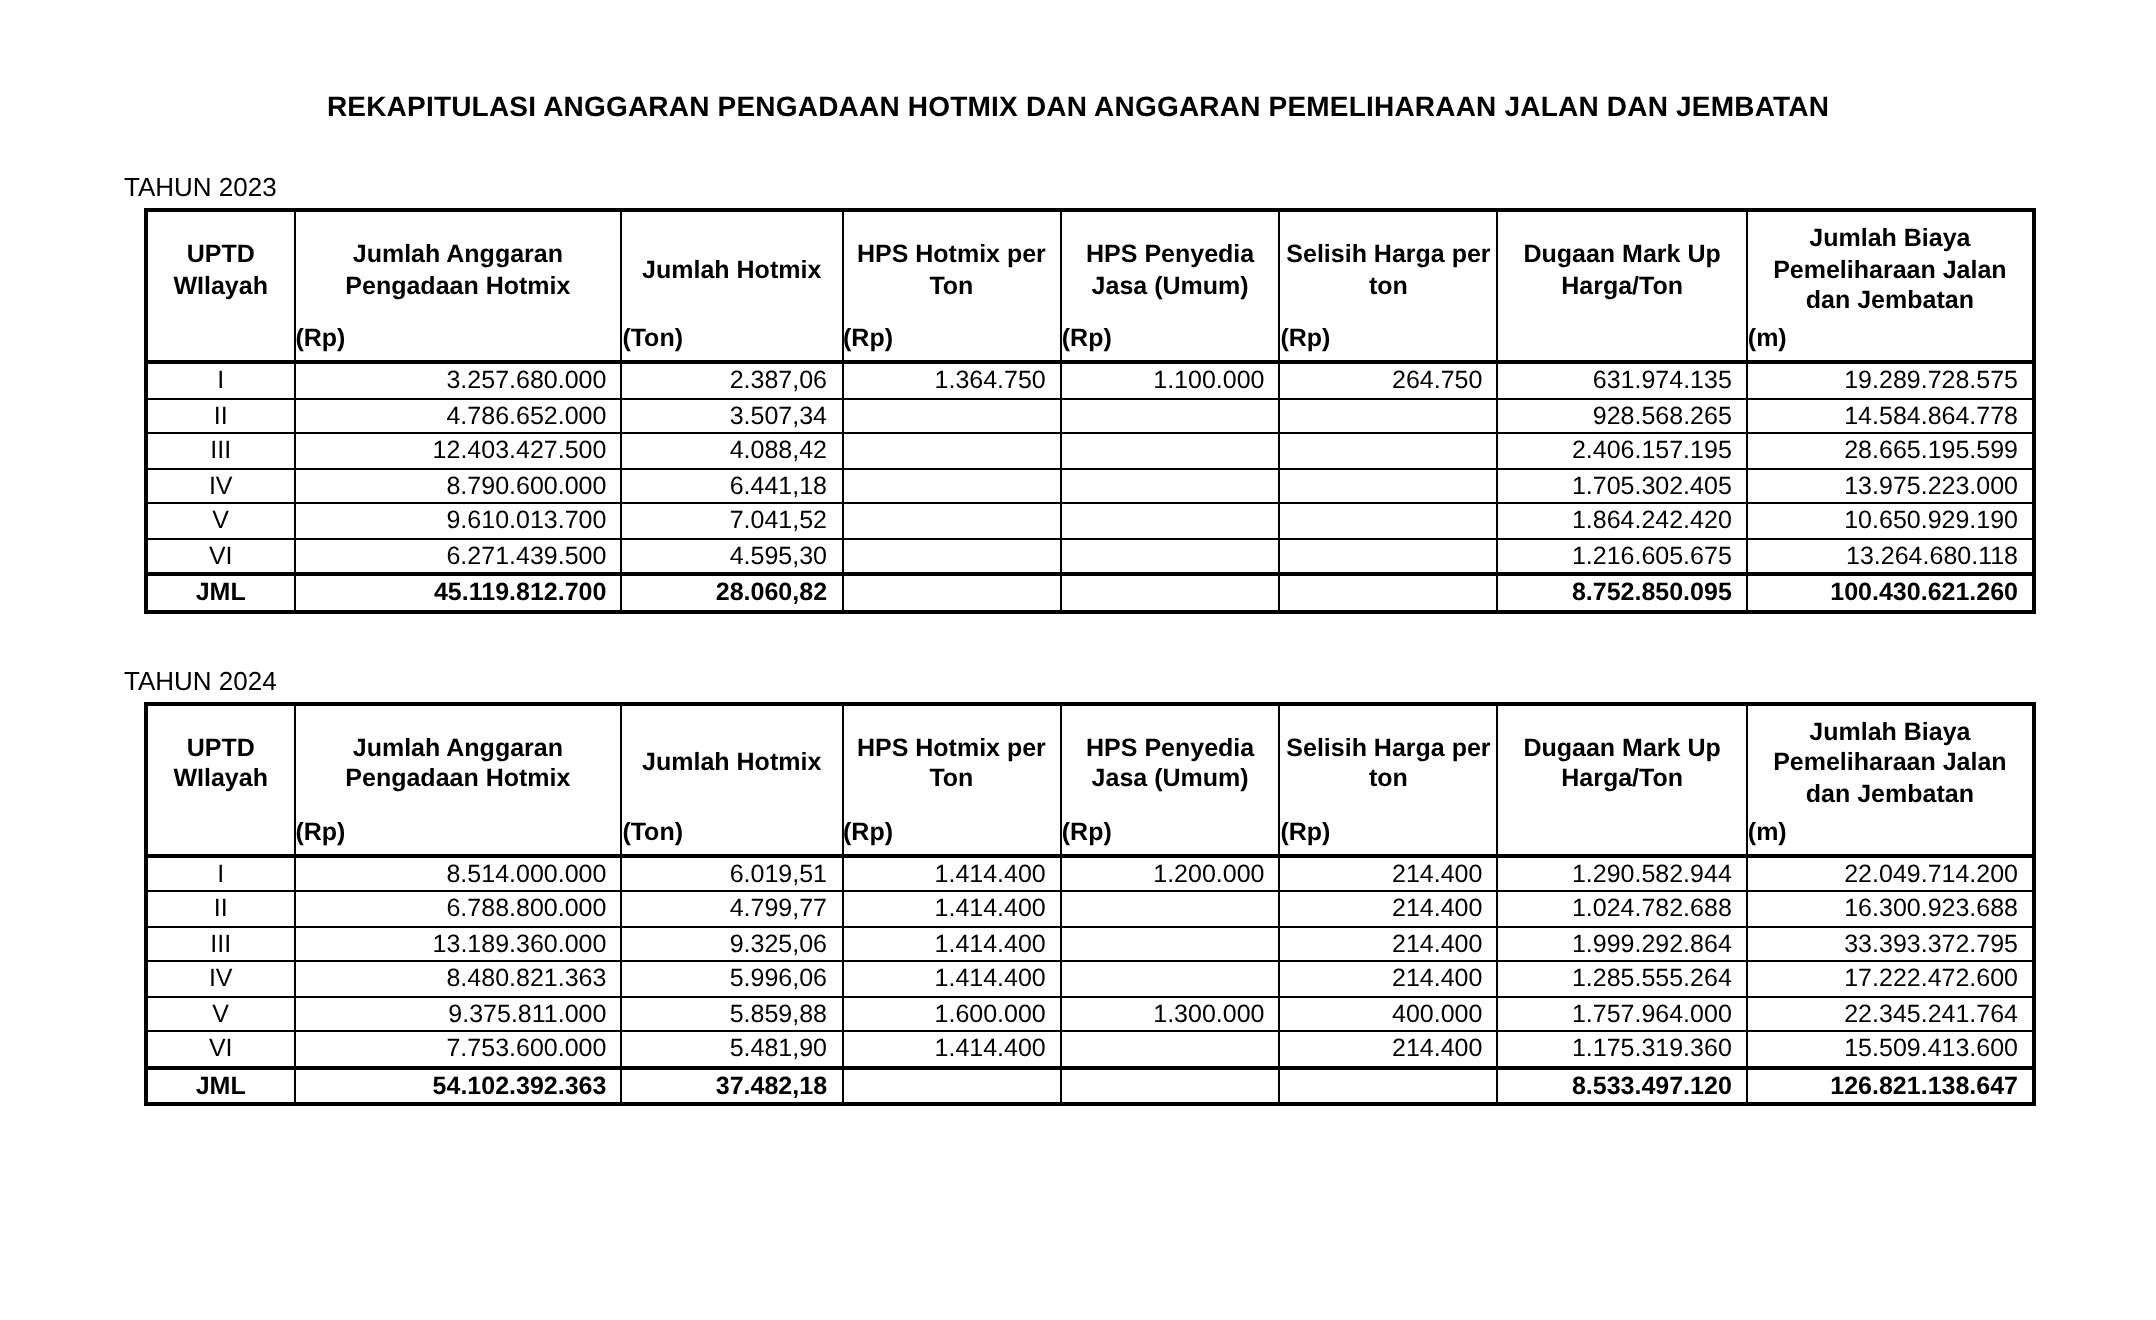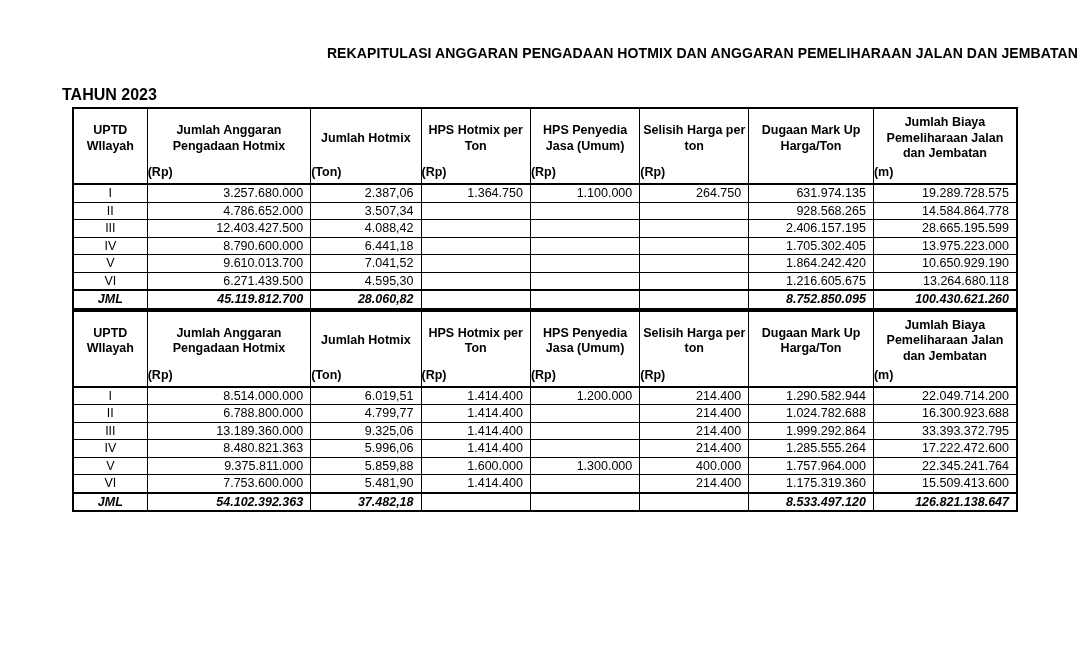--- a/index.html
+++ b/index.html
@@ -6,30 +6,30 @@
   body {
     width: 1078px;
     height: 660px;
     background: #ffffff;
     color: #000000;
     font-family: "Liberation Sans", sans-serif;
     overflow: hidden;
   }
   .doc-title {
     padding-top: 44px;
-    text-align: right;
+    text-align: center;
     font-weight: 700;
     font-size: 14px;
     line-height: 19px;
     letter-spacing: 0.1px;
   }
   .section { margin-left: 61px; margin-right: 60px; }
   .section-label {
-    font-size: 16px;
-    font-weight: 700;
+    font-size: 13px;
+    font-weight: 400;
     margin: 0 0 3px 1px;
   }
   .section-2023 .section-label { margin-top: 23px; }
   .section-2024 .section-label { margin-top: 26px; }
   table.budget {
     border-collapse: collapse;
     table-layout: fixed;
     border: 2.5px solid #000;
     margin-left: 11px;
   }
@@ -58,21 +58,21 @@
     border: 1.5px solid #000;
     font-size: 12.5px;
     height: 16.5px;
     line-height: 16px;
     padding: 0 7px 0 2px;
     text-align: right;
     white-space: nowrap;
     overflow: hidden;
   }
   table.budget td.uptd { text-align: center; padding: 0; }
-  table.budget tr.total td { font-weight: 700; border-top: 2.5px solid #000; font-style: italic; }
+  table.budget tr.total td { font-weight: 700; border-top: 2.5px solid #000; }
 </style>
 </head>
 <body>
 
 <div class="doc-title">
   <div>REKAPITULASI ANGGARAN PENGADAAN HOTMIX DAN ANGGARAN PEMELIHARAAN JALAN DAN JEMBATAN</div>
 </div>
 
 <div class="section section-2023">
   <div class="section-label">TAHUN 2023</div>
@@ -216,20 +216,21 @@
           <td></td>
           <td></td>
           <td>8.752.850.095</td>
           <td>100.430.621.260</td>
         </tr>
       </tbody>
     </table>
 </div>
 
 <div class="section section-2024">
+  <div class="section-label">TAHUN 2024</div>
   <table class="budget" id="table-1">
       <colgroup>
         <col style="width: 75px;">
         <col style="width: 166px;">
         <col style="width: 112px;">
         <col style="width: 111px;">
         <col style="width: 111px;">
         <col style="width: 111px;">
         <col style="width: 126px;">
         <col style="width: 145px;">

